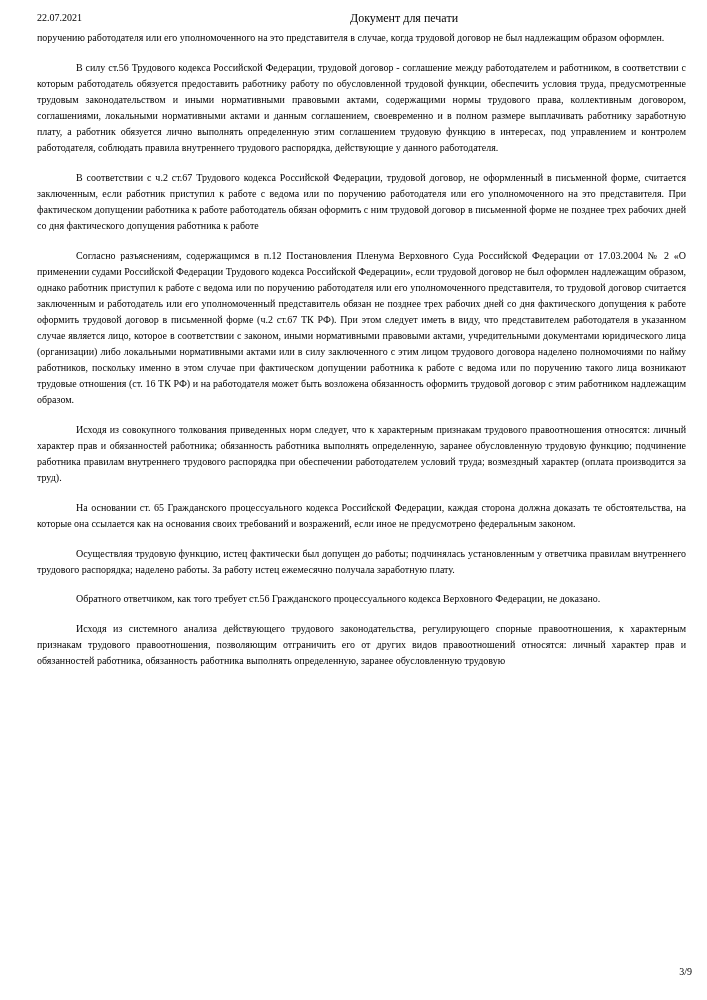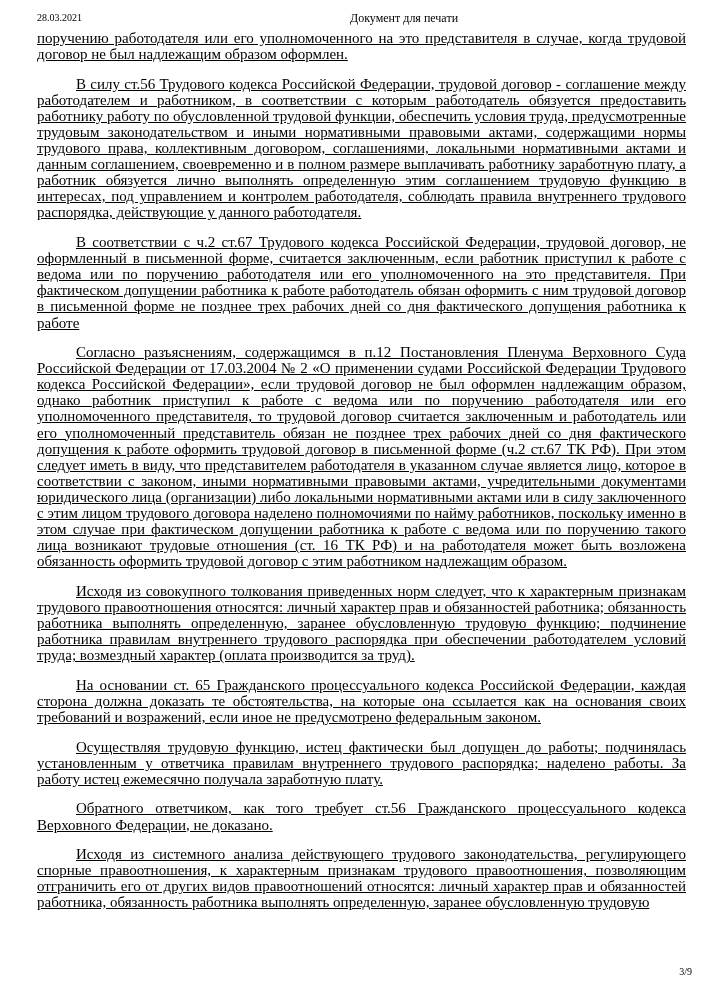--- a/index.html
+++ b/index.html
@@ -15,43 +15,42 @@
     position: absolute; top: 12px; left: 37px;
     font-size: 10px; line-height: 12px; white-space: nowrap;
   }
   .print-header-title {
     position: absolute; top: 12px; left: 350px;
     font-size: 12px; line-height: 12px; white-space: nowrap;
   }
   .doc-body {
     position: absolute; top: 30px; left: 37px;
     width: 649px;
-    font-size: 15px;
+    font-size: 10px;
     line-height: 16.1px;
     text-align: justify;
-    text-decoration: underline;
   }
   .doc-body p {
     margin: 13.5px 0 0 0;
     text-indent: 39px;
     padding: 0;
   }
   .doc-body p.continuation {
     margin-top: 0;
     text-indent: 0;
   }
   .print-footer-page {
     position: absolute; top: 966px; right: 15px;
     font-size: 10px; line-height: 12px; white-space: nowrap;
   }
 </style>
 </head>
 <body>
 
-<div class="print-header-date">28.03.2021</div>
+<div class="print-header-date">22.07.2021</div>
 
 <div class="print-header-title">Документ для печати</div>
 
 <div class="doc-body">
   <p class="continuation">поручению работодателя или его уполномоченного на это представителя в случае, когда трудовой договор не был надлежащим образом оформлен.</p>
   <p>В силу ст.56 Трудового кодекса Российской Федерации, трудовой договор - соглашение между работодателем и работником, в соответствии с которым работодатель обязуется предоставить работнику работу по обусловленной трудовой функции, обеспечить условия труда, предусмотренные трудовым законодательством и иными нормативными правовыми актами, содержащими нормы трудового права, коллективным договором, соглашениями, локальными нормативными актами и данным соглашением, своевременно и в полном размере выплачивать работнику заработную плату, а работник обязуется лично выполнять определенную этим соглашением трудовую функцию в интересах, под управлением и контролем работодателя, соблюдать правила внутреннего трудового распорядка, действующие у данного работодателя.</p>
   <p>В соответствии с ч.2 ст.67 Трудового кодекса Российской Федерации, трудовой договор, не оформленный в письменной форме, считается заключенным, если работник приступил к работе с ведома или по поручению работодателя или его уполномоченного на это представителя. При фактическом допущении работника к работе работодатель обязан оформить с ним трудовой договор в письменной форме не позднее трех рабочих дней со дня фактического допущения работника к работе</p>
   <p>Согласно разъяснениям, содержащимся в п.12 Постановления Пленума Верховного Суда Российской Федерации от 17.03.2004 № 2 «О применении судами Российской Федерации Трудового кодекса Российской Федерации», если трудовой договор не был оформлен надлежащим образом, однако работник приступил к работе с ведома или по поручению работодателя или его уполномоченного представителя, то трудовой договор считается заключенным и работодатель или его уполномоченный представитель обязан не позднее трех рабочих дней со дня фактического допущения к работе оформить трудовой договор в письменной форме (ч.2 ст.67 ТК РФ). При этом следует иметь в виду, что представителем работодателя в указанном случае является лицо, которое в соответствии с законом, иными нормативными правовыми актами, учредительными документами юридического лица (организации) либо локальными нормативными актами или в силу заключенного с этим лицом трудового договора наделено полномочиями по найму работников, поскольку именно в этом случае при фактическом допущении работника к работе с ведома или по поручению такого лица возникают трудовые отношения (ст. 16 ТК РФ) и на работодателя может быть возложена обязанность оформить трудовой договор с этим работником надлежащим образом.</p>
   <p>Исходя из совокупного толкования приведенных норм следует, что к характерным признакам трудового правоотношения относятся: личный характер прав и обязанностей работника; обязанность работника выполнять определенную, заранее обусловленную трудовую функцию; подчинение работника правилам внутреннего трудового распорядка при обеспечении работодателем условий труда; возмездный характер (оплата производится за труд).</p>
   <p>На основании ст. 65 Гражданского процессуального кодекса Российской Федерации, каждая сторона должна доказать те обстоятельства, на которые она ссылается как на основания своих требований и возражений, если иное не предусмотрено федеральным законом.</p>

